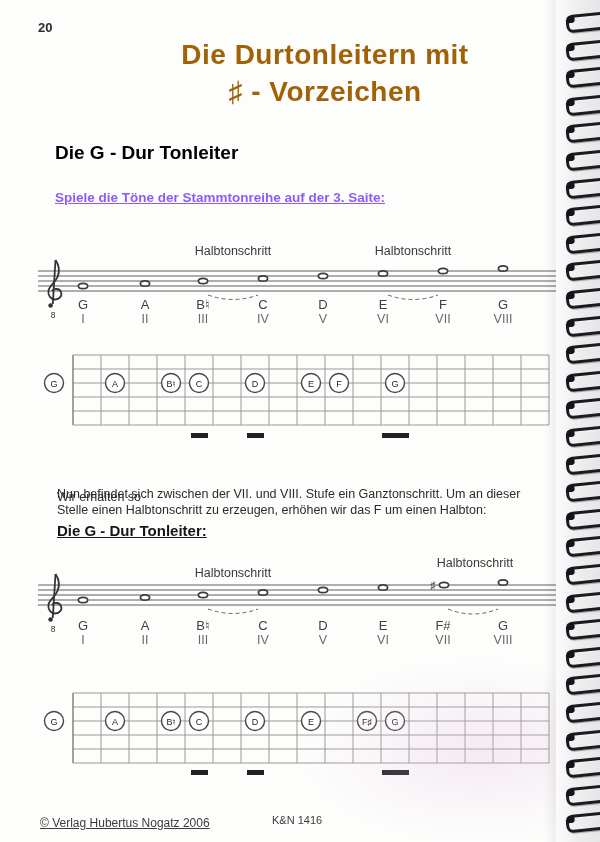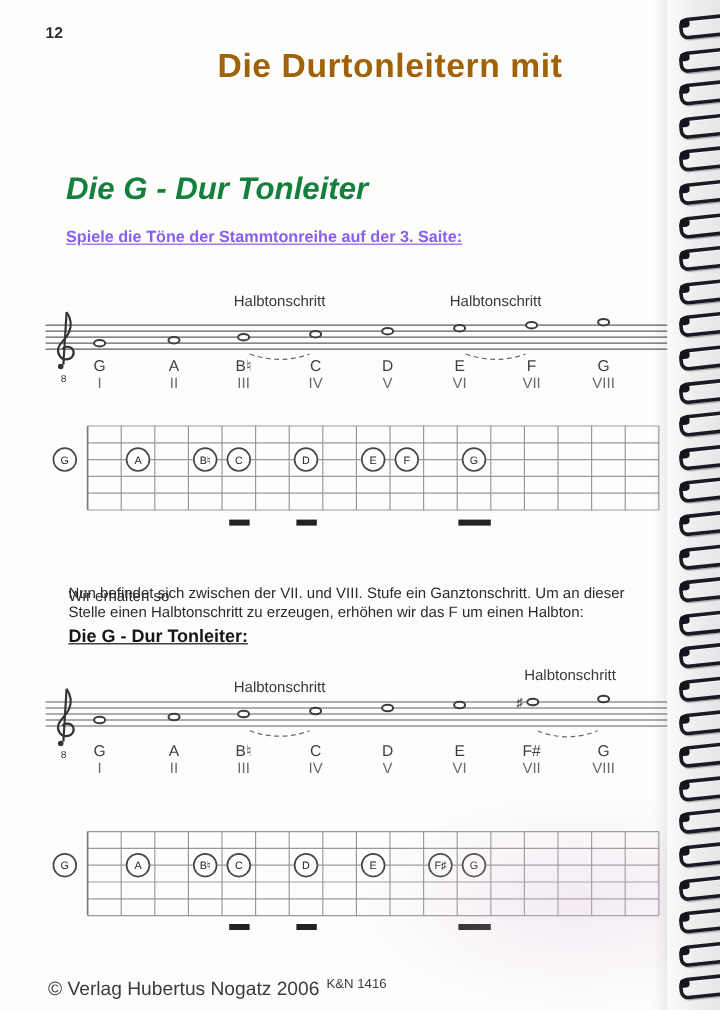--- a/index.html
+++ b/index.html
@@ -3,21 +3,21 @@
 <meta charset="utf-8">
 <style>
   html,body{margin:0;padding:0;}
   body{width:600px;height:842px;background:#ffffff;font-family:"Liberation Sans","DejaVu Sans",sans-serif;color:#1c1c1c;overflow:hidden;}
   .page{position:relative;width:600px;height:842px;background:#fdfdfc;overflow:hidden;}
 
   .page-number{position:absolute;left:38px;top:20px;font-size:13px;font-weight:bold;color:#2a2a2a;}
 
   .title{position:absolute;left:0;top:36px;width:560px;text-align:center;font-weight:bold;color:#a16207;line-height:37px;font-size:28px;letter-spacing:.5px;padding-left:45px;}
 
-  .section-heading{position:absolute;left:55px;top:142px;font-size:26px;font-weight:bold;color:#15803d;font-style:italic;}
+  .section-heading{position:absolute;left:55px;top:142px;font-size:19px;font-weight:bold;color:#000000;}
 
   .instruction{position:absolute;left:55px;top:190px;font-size:13.5px;font-weight:bold;text-decoration:underline;color:#8b5cf6;}
 
   .body-text{position:absolute;left:57px;top:465px;width:495px;font-size:12.5px;line-height:16px;color:#2b2b2b;margin-top:21px;}
   .result-intro{position:absolute;left:57px;top:490px;font-size:12.5px;color:#2b2b2b;}
   .result-heading{position:absolute;left:57px;top:522px;font-size:15px;font-weight:bold;text-decoration:underline;color:#161616;text-align:right;}
 
   svg{position:absolute;}
   svg text{font-family:"Liberation Sans","DejaVu Sans",sans-serif;}
   .hlabel{font-size:12.5px;fill:#3a3a3a;text-anchor:middle;}
@@ -29,39 +29,40 @@
   .clef-stroke{fill:none;stroke:#333;stroke-width:1.8;}
   .clef-8{font-size:8.5px;fill:#333;text-anchor:middle;}
   .accidental{font-size:11px;fill:#333;text-anchor:middle;}
 
   .fret-line{stroke:#8f8f8f;stroke-width:1;opacity:.9;}
   .nut-line{stroke:#7a7a7a;stroke-width:1.4;}
   .fcirc{fill:#fff;stroke:#474747;stroke-width:1.4;}
   .flabel{font-size:9px;fill:#222;text-anchor:middle;}
   .marker{fill:#222;}
 
-  .footer-copy{position:absolute;left:40px;top:816px;font-size:16px;color:#3c3c3c;}
+  .footer-copy{position:absolute;left:40px;top:816px;font-size:12px;color:#3c3c3c;text-decoration:underline;}
   .footer-cat{position:absolute;left:272px;top:814px;font-size:11px;color:#3c3c3c;}
 
   .tint{position:absolute;left:300px;top:660px;width:300px;height:182px;background:radial-gradient(ellipse at 60% 50%,rgba(222,192,222,.30),rgba(222,192,222,0) 70%);pointer-events:none;}
 
   .page-edge{position:absolute;right:42px;top:0;width:14px;height:842px;background:linear-gradient(to right,rgba(0,0,0,0),rgba(0,0,0,.07));}
   .binding{position:absolute;right:0;top:0;width:44px;height:842px;background:linear-gradient(to right,#fbfbfb,#ededee 55%,#e6e6e8);overflow:hidden;}
   .loop{position:absolute;right:-14px;width:42px;height:12px;border:3px solid #1a1a22;border-radius:7px;transform:rotate(-6deg);box-shadow:inset 1px 1px 0 rgba(255,255,255,.45),1px 1px 1px rgba(0,0,0,.35);}
   .loop::before{content:"";position:absolute;left:-2px;top:-2px;width:8px;height:7px;background:#14141c;border-radius:3px;}
 </style>
 </head>
 <body>
 
 <div class="page">
 
-  <div class="page-number">12</div>
+  <div class="page-number">20</div>
 
   <div class="title">
     <span>Die Durtonleitern mit</span><br>
+    <span>♯ - Vorzeichen</span>
   </div>
 
   <div class="section-heading">Die G - Dur Tonleiter</div>
 
   <div class="instruction">Spiele die Töne der Stammtonreihe auf der 3. Saite:</div>
 
   <svg width="535" height="100" viewBox="0 0 535 100" style="left:30px;top:230px;">
     <text class="hlabel" x="203" y="25">Halbtonschritt</text>
     <text class="hlabel" x="383" y="25">Halbtonschritt</text>
 

